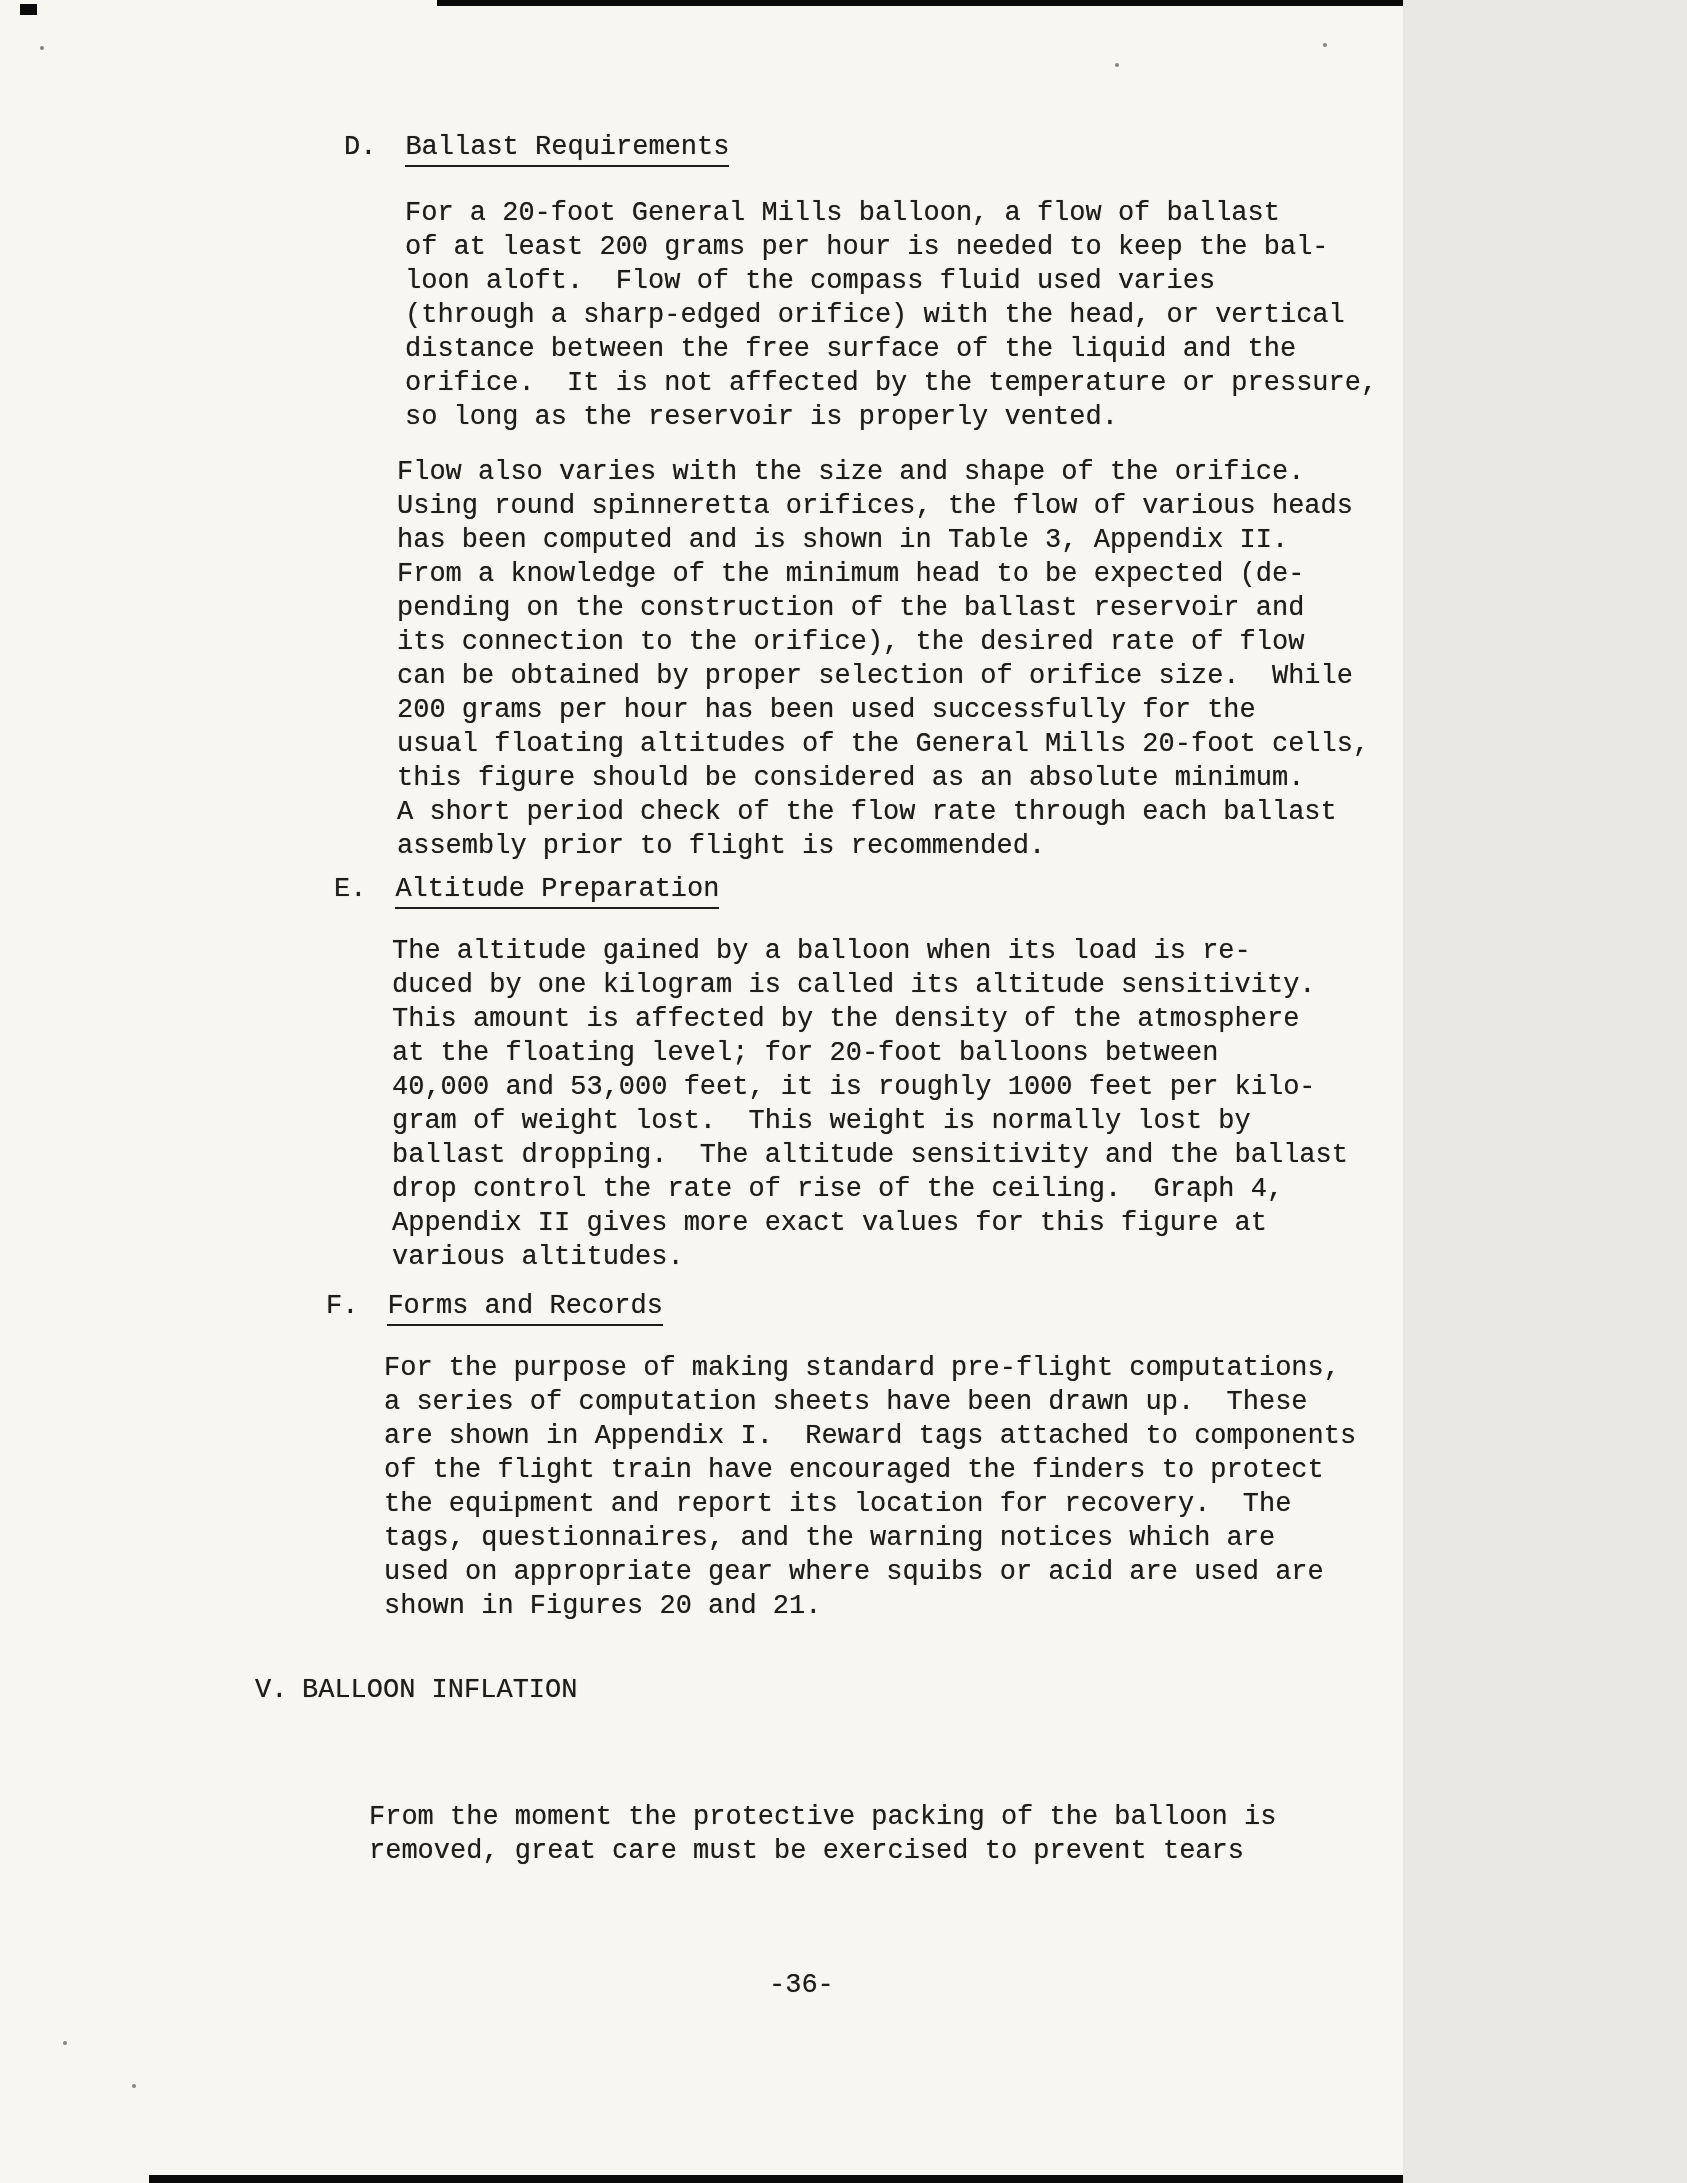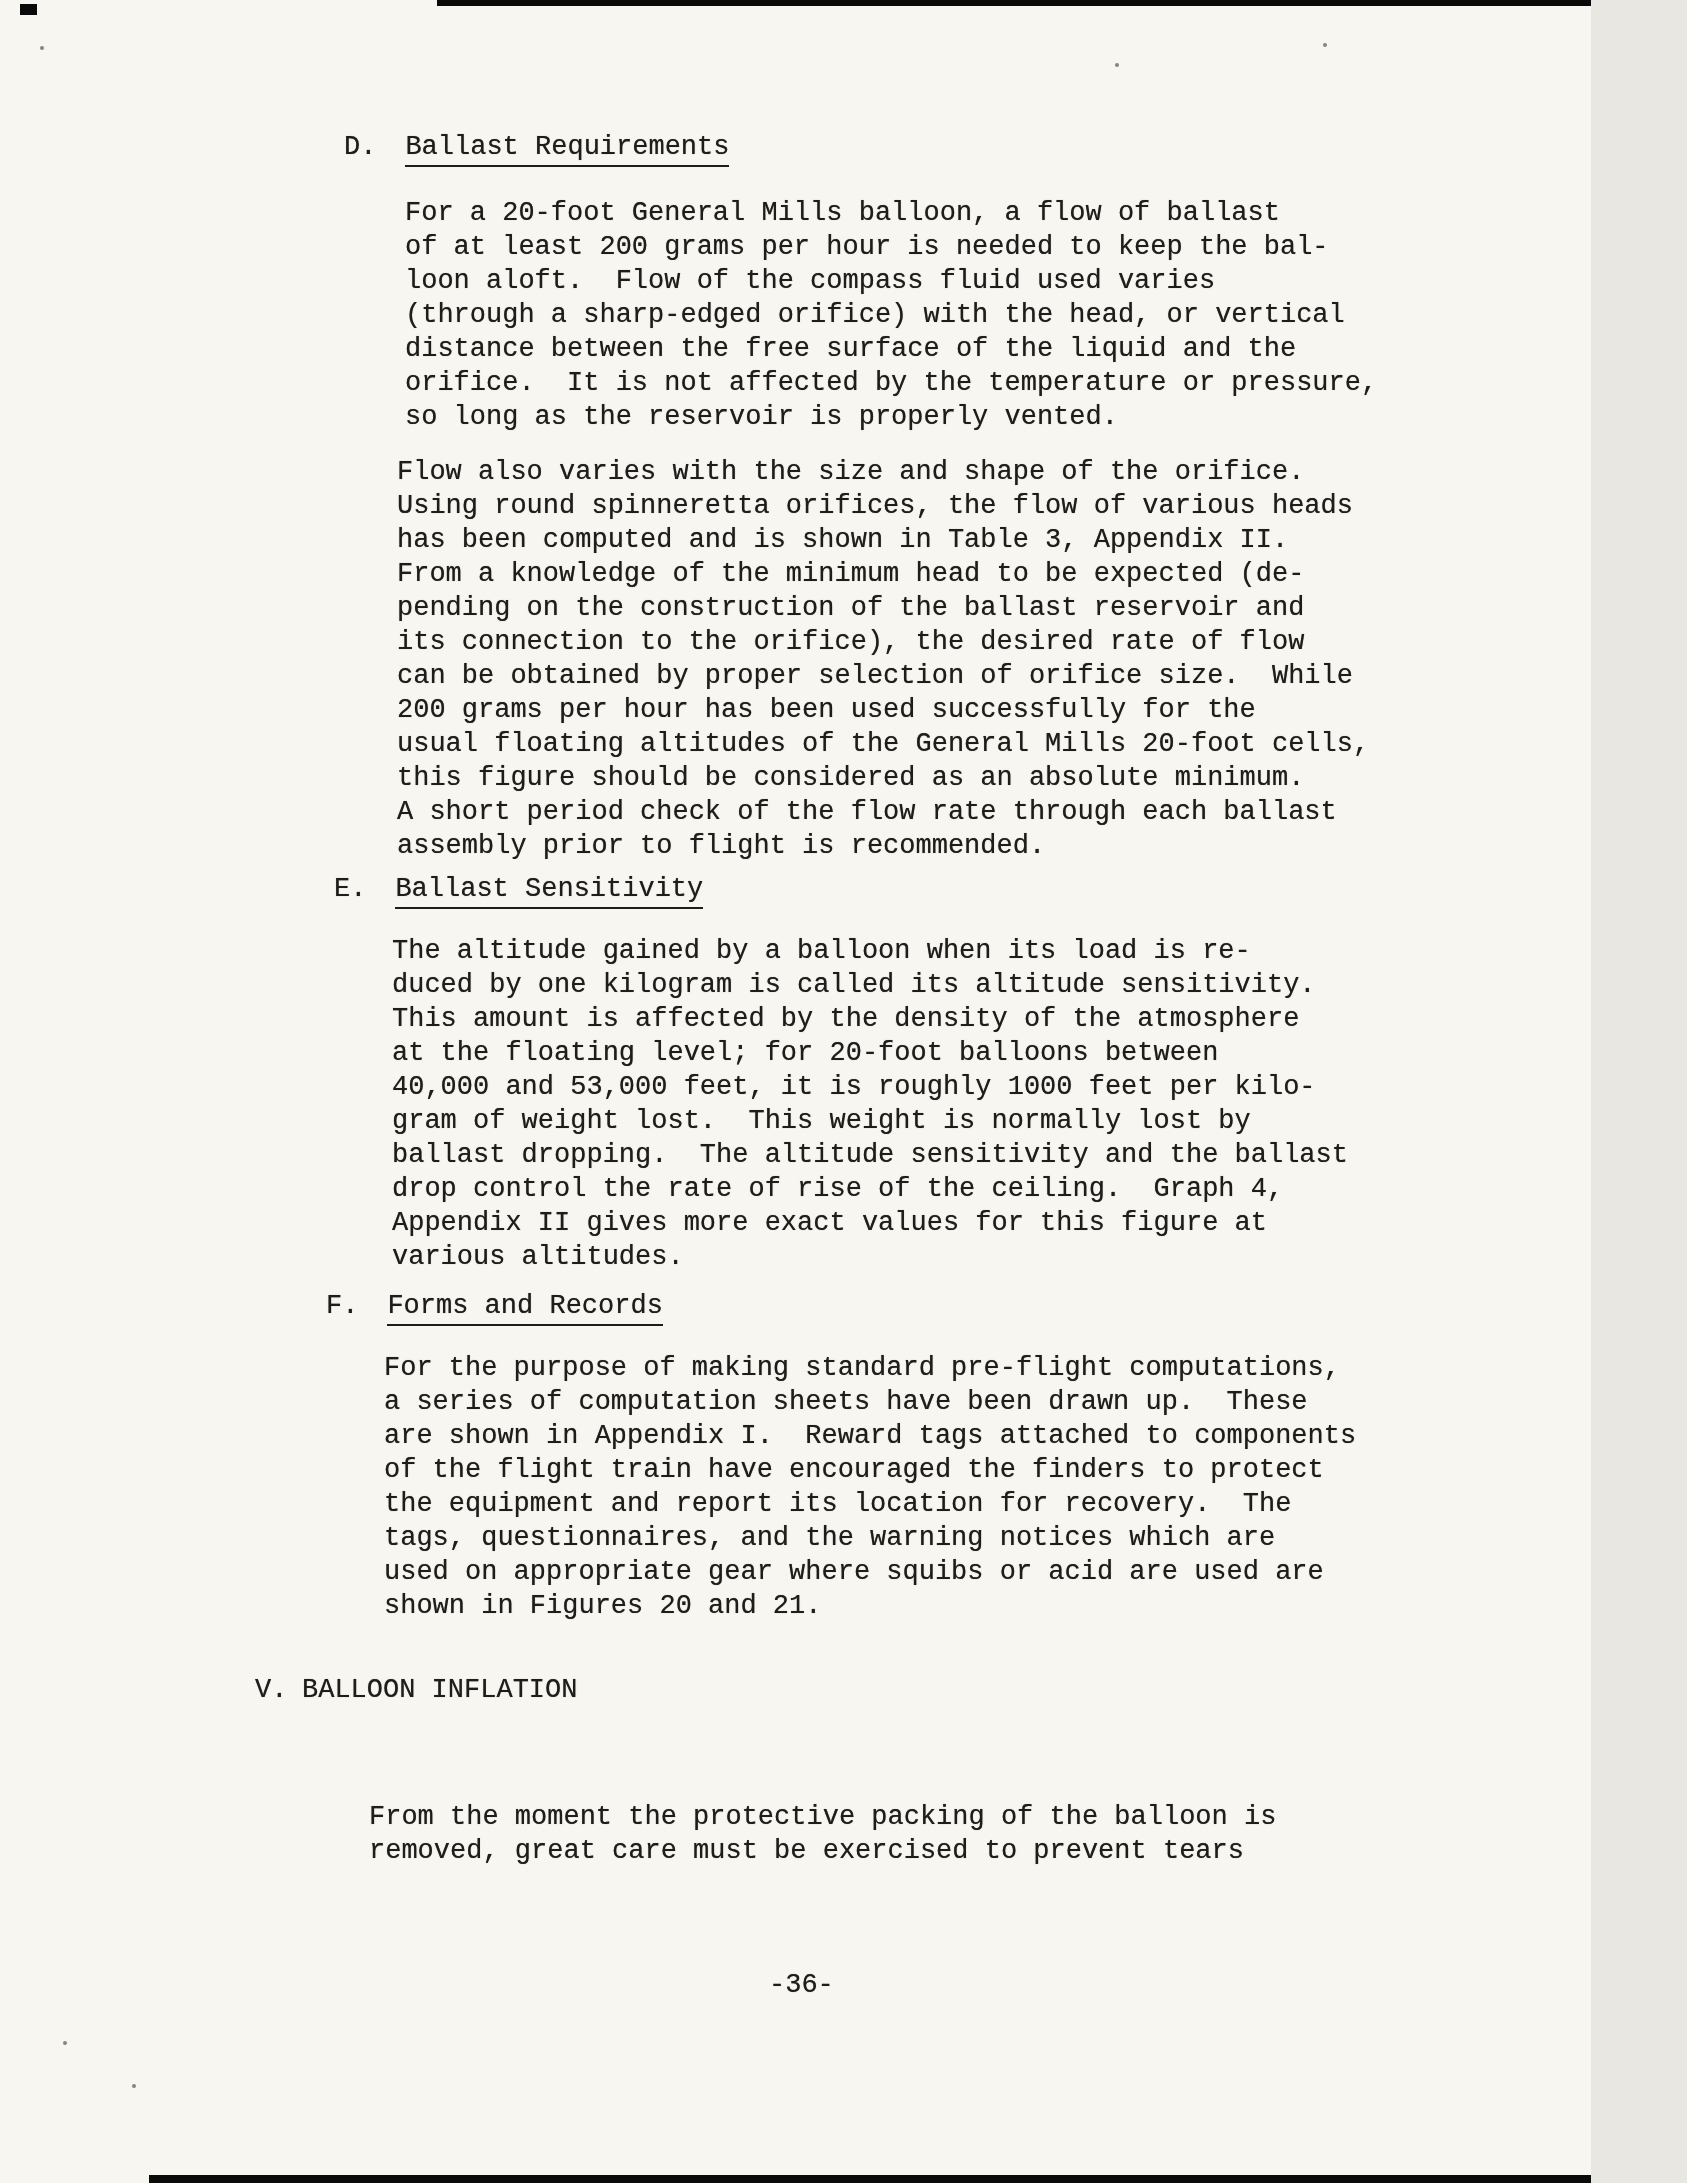--- a/index.html
+++ b/index.html
@@ -2,21 +2,21 @@
 <html style="font-size:10.6px"><head>
 <meta charset="utf-8">
 <style>
   html, body {
     margin: 0;
     padding: 0;
     background: #e9e7e2;
   }
   .page {
     position: relative;
-    width: 1591px;
+    width: 1403px;
     height: 2183px;
     background: #f8f6f0;
     overflow: hidden;
     font-family: "Liberation Mono", "DejaVu Sans Mono", monospace;
     color: #1e1d1b;
   }
   .txt {
     position: absolute;
     font-size: 27px;
     line-height: 34px;
@@ -82,21 +82,21 @@
 pending on the construction of the ballast reservoir and
 its connection to the orifice), the desired rate of flow
 can be obtained by proper selection of orifice size.  While
 200 grams per hour has been used successfully for the
 usual floating altitudes of the General Mills 20-foot cells,
 this figure should be considered as an absolute minimum.
 A short period check of the flow rate through each ballast
 assembly prior to flight is recommended.</div>
 
   <div class="txt heading" style="left:334px; top:872px;">
-    <span class="hlabel">E.</span><span class="underlined">Ballast Sensitivity</span>
+    <span class="hlabel">E.</span><span class="underlined">Altitude Preparation</span>
   </div>
   <div class="txt" style="left:392px; top:934px; width:992px;">The altitude gained by a balloon when its load is re-
 duced by one kilogram is called its altitude sensitivity.
 This amount is affected by the density of the atmosphere
 at the floating level; for 20-foot balloons between
 40,000 and 53,000 feet, it is roughly 1000 feet per kilo-
 gram of weight lost.  This weight is normally lost by
 ballast dropping.  The altitude sensitivity and the ballast
 drop control the rate of rise of the ceiling.  Graph 4,
 Appendix II gives more exact values for this figure at

